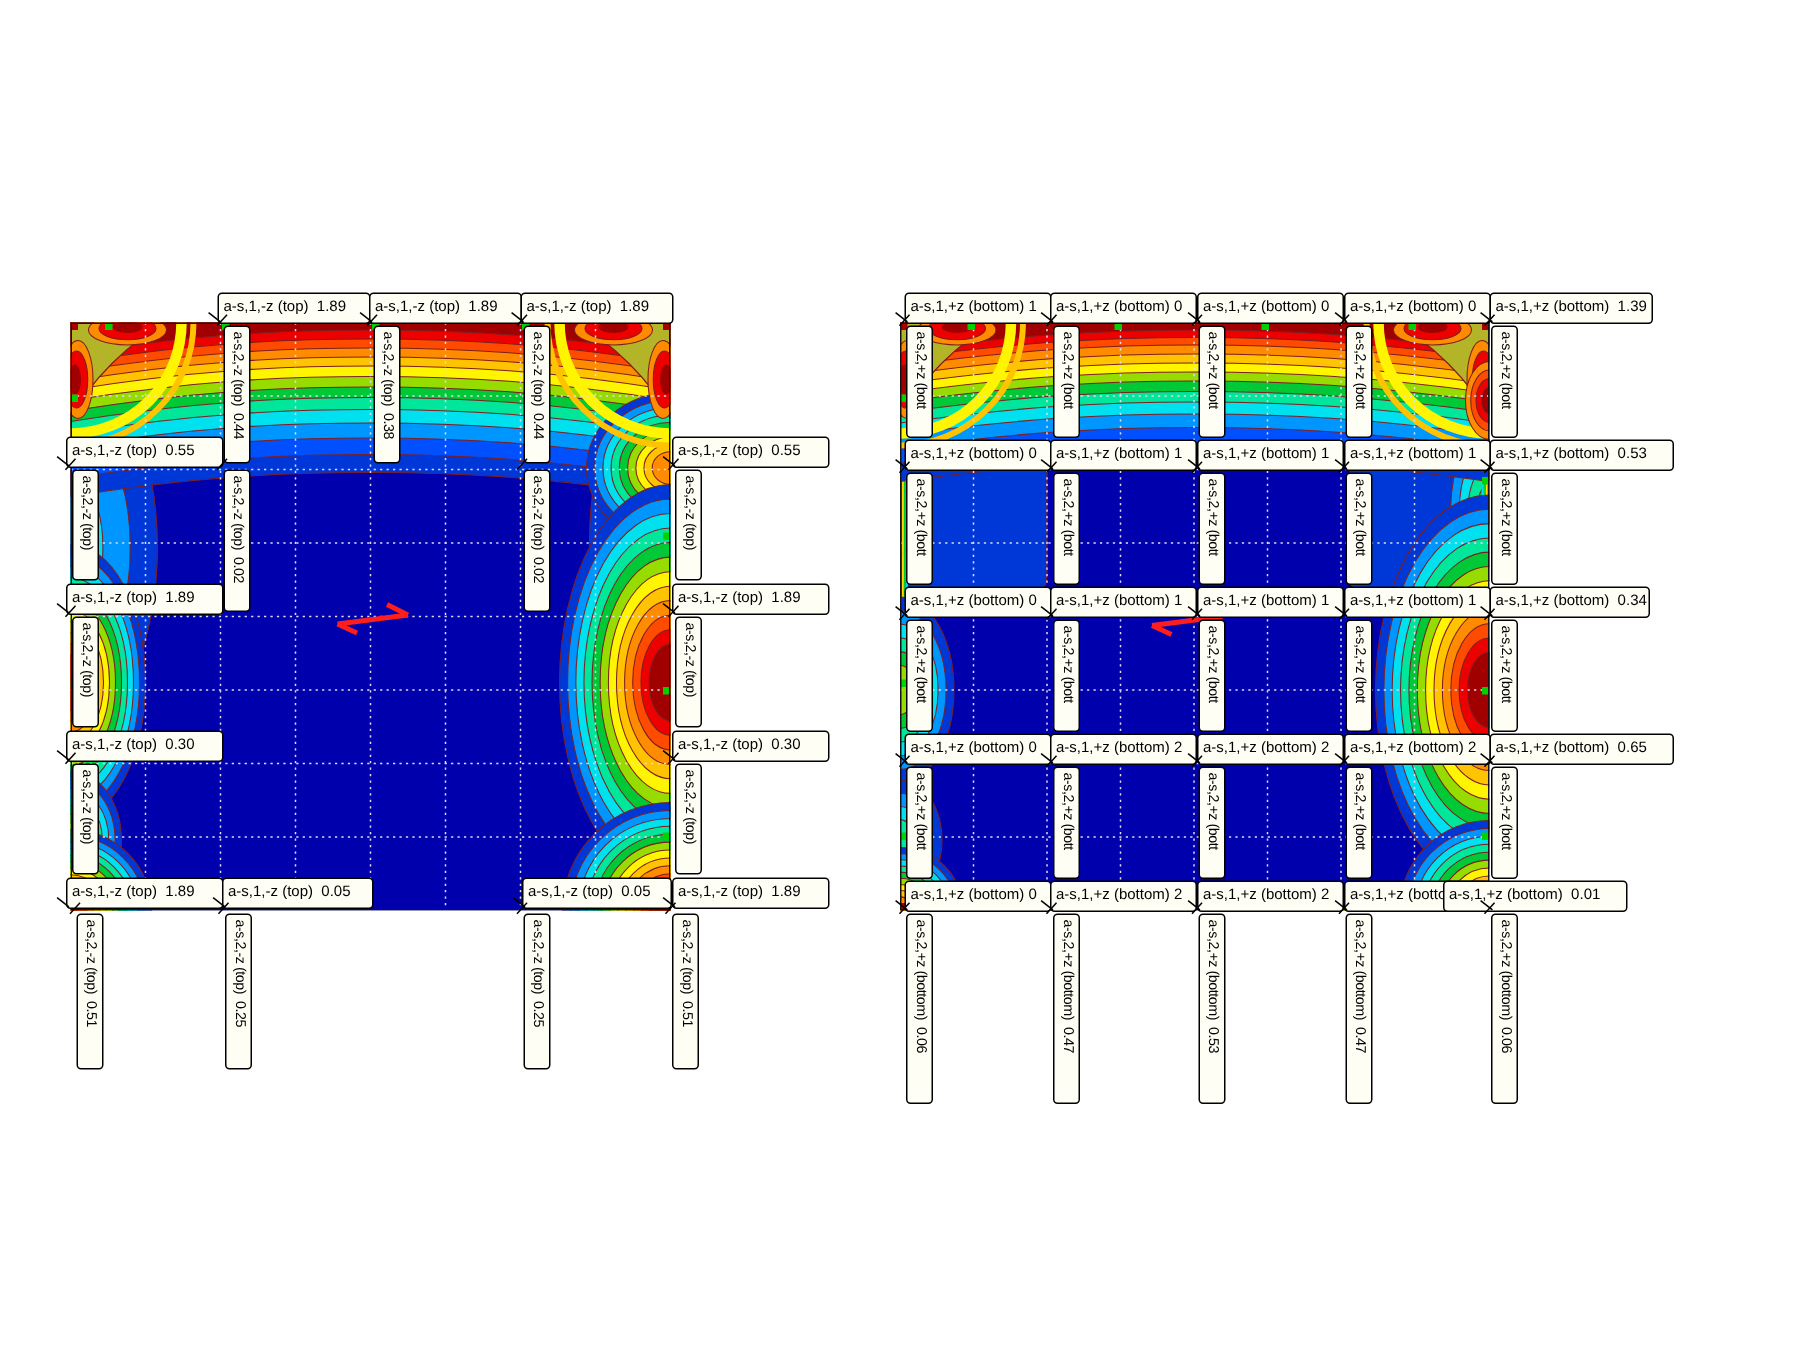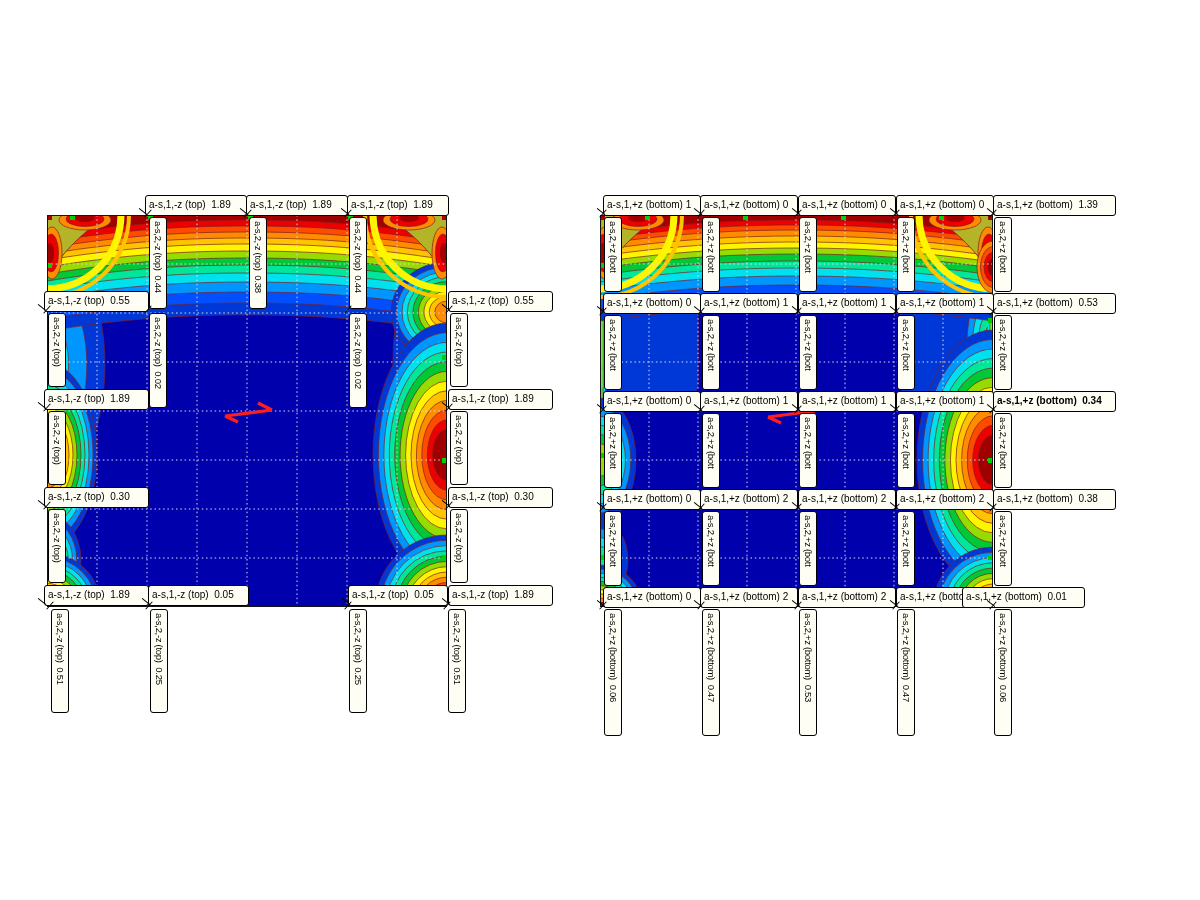--- a/index.html
+++ b/index.html
@@ -352,51 +352,51 @@
     <div class="lbl v" style="left: 448px; top: 609px; width: 18px; height: 104px;">a-s,2,-z (top)  0.51</div>
     <div class="ldr" style="left: 442px; top: 605px; transform: rotate(-48deg);"></div>
     <div class="lbl" style="left: 603px; top: 195px; width: 98px; height: 21px;">a-s,1,+z (bottom) 1</div>
     <div class="ldr" style="left: 596px; top: 211px; transform: rotate(38deg);"></div>
     <div class="lbl" style="left: 700px; top: 195px; width: 98px; height: 21px;">a-s,1,+z (bottom) 0</div>
     <div class="ldr" style="left: 693px; top: 211px; transform: rotate(38deg);"></div>
     <div class="lbl" style="left: 798px; top: 195px; width: 98px; height: 21px;">a-s,1,+z (bottom) 0</div>
     <div class="ldr" style="left: 791px; top: 211px; transform: rotate(38deg);"></div>
     <div class="lbl" style="left: 896px; top: 195px; width: 98px; height: 21px;">a-s,1,+z (bottom) 0</div>
     <div class="ldr" style="left: 889px; top: 211px; transform: rotate(38deg);"></div>
-    <div class="lbl" style="left: 993px; top: 195px; width: 123px; height: 21px;">a-s,1,+z (bottom)  1.39</div>
+    <div class="lbl" style="left: 993px; top: 195px; width: 109px; height: 21px;">a-s,1,+z (bottom)  1.39</div>
     <div class="ldr" style="left: 986px; top: 211px; transform: rotate(38deg);"></div>
     <div class="lbl" style="left: 603px; top: 293px; width: 98px; height: 21px;">a-s,1,+z (bottom) 0</div>
     <div class="ldr" style="left: 596px; top: 309px; transform: rotate(38deg);"></div>
     <div class="lbl" style="left: 700px; top: 293px; width: 98px; height: 21px;">a-s,1,+z (bottom) 1</div>
     <div class="ldr" style="left: 693px; top: 309px; transform: rotate(38deg);"></div>
     <div class="lbl" style="left: 798px; top: 293px; width: 98px; height: 21px;">a-s,1,+z (bottom) 1</div>
     <div class="ldr" style="left: 791px; top: 309px; transform: rotate(38deg);"></div>
     <div class="lbl" style="left: 896px; top: 293px; width: 98px; height: 21px;">a-s,1,+z (bottom) 1</div>
     <div class="ldr" style="left: 889px; top: 309px; transform: rotate(38deg);"></div>
     <div class="lbl" style="left: 993px; top: 293px; width: 123px; height: 21px;">a-s,1,+z (bottom)  0.53</div>
     <div class="ldr" style="left: 986px; top: 309px; transform: rotate(38deg);"></div>
     <div class="lbl" style="left: 603px; top: 391px; width: 98px; height: 21px;">a-s,1,+z (bottom) 0</div>
     <div class="ldr" style="left: 596px; top: 407px; transform: rotate(38deg);"></div>
     <div class="lbl" style="left: 700px; top: 391px; width: 98px; height: 21px;">a-s,1,+z (bottom) 1</div>
     <div class="ldr" style="left: 693px; top: 407px; transform: rotate(38deg);"></div>
     <div class="lbl" style="left: 798px; top: 391px; width: 98px; height: 21px;">a-s,1,+z (bottom) 1</div>
     <div class="ldr" style="left: 791px; top: 407px; transform: rotate(38deg);"></div>
     <div class="lbl" style="left: 896px; top: 391px; width: 98px; height: 21px;">a-s,1,+z (bottom) 1</div>
     <div class="ldr" style="left: 889px; top: 407px; transform: rotate(38deg);"></div>
-    <div class="lbl" style="left: 993px; top: 391px; width: 123px; height: 21px; font-weight: bold;">a-s,1,+z (bottom)  0.34</div>
+    <div class="lbl" style="left: 993px; top: 391px; width: 107px; height: 21px;">a-s,1,+z (bottom)  0.34</div>
     <div class="ldr" style="left: 986px; top: 407px; transform: rotate(38deg);"></div>
     <div class="lbl" style="left: 603px; top: 489px; width: 98px; height: 21px;">a-s,1,+z (bottom) 0</div>
     <div class="ldr" style="left: 596px; top: 505px; transform: rotate(38deg);"></div>
     <div class="lbl" style="left: 700px; top: 489px; width: 98px; height: 21px;">a-s,1,+z (bottom) 2</div>
     <div class="ldr" style="left: 693px; top: 505px; transform: rotate(38deg);"></div>
     <div class="lbl" style="left: 798px; top: 489px; width: 98px; height: 21px;">a-s,1,+z (bottom) 2</div>
     <div class="ldr" style="left: 791px; top: 505px; transform: rotate(38deg);"></div>
     <div class="lbl" style="left: 896px; top: 489px; width: 98px; height: 21px;">a-s,1,+z (bottom) 2</div>
     <div class="ldr" style="left: 889px; top: 505px; transform: rotate(38deg);"></div>
-    <div class="lbl" style="left: 993px; top: 489px; width: 123px; height: 21px;">a-s,1,+z (bottom)  0.38</div>
+    <div class="lbl" style="left: 993px; top: 489px; width: 123px; height: 21px;">a-s,1,+z (bottom)  0.65</div>
     <div class="ldr" style="left: 986px; top: 505px; transform: rotate(38deg);"></div>
     <div class="lbl" style="left: 603px; top: 587px; width: 98px; height: 21px;">a-s,1,+z (bottom) 0</div>
     <div class="ldr" style="left: 596px; top: 603px; transform: rotate(38deg);"></div>
     <div class="lbl" style="left: 700px; top: 587px; width: 98px; height: 21px;">a-s,1,+z (bottom) 2</div>
     <div class="ldr" style="left: 693px; top: 603px; transform: rotate(38deg);"></div>
     <div class="lbl" style="left: 798px; top: 587px; width: 98px; height: 21px;">a-s,1,+z (bottom) 2</div>
     <div class="ldr" style="left: 791px; top: 603px; transform: rotate(38deg);"></div>
     <div class="lbl" style="left: 896px; top: 587px; width: 98px; height: 21px;">a-s,1,+z (bottom) 2</div>
     <div class="ldr" style="left: 889px; top: 603px; transform: rotate(38deg);"></div>
     <div class="lbl" style="left: 962px; top: 587px; width: 123px; height: 21px;">a-s,1,+z (bottom)  0.01</div>

